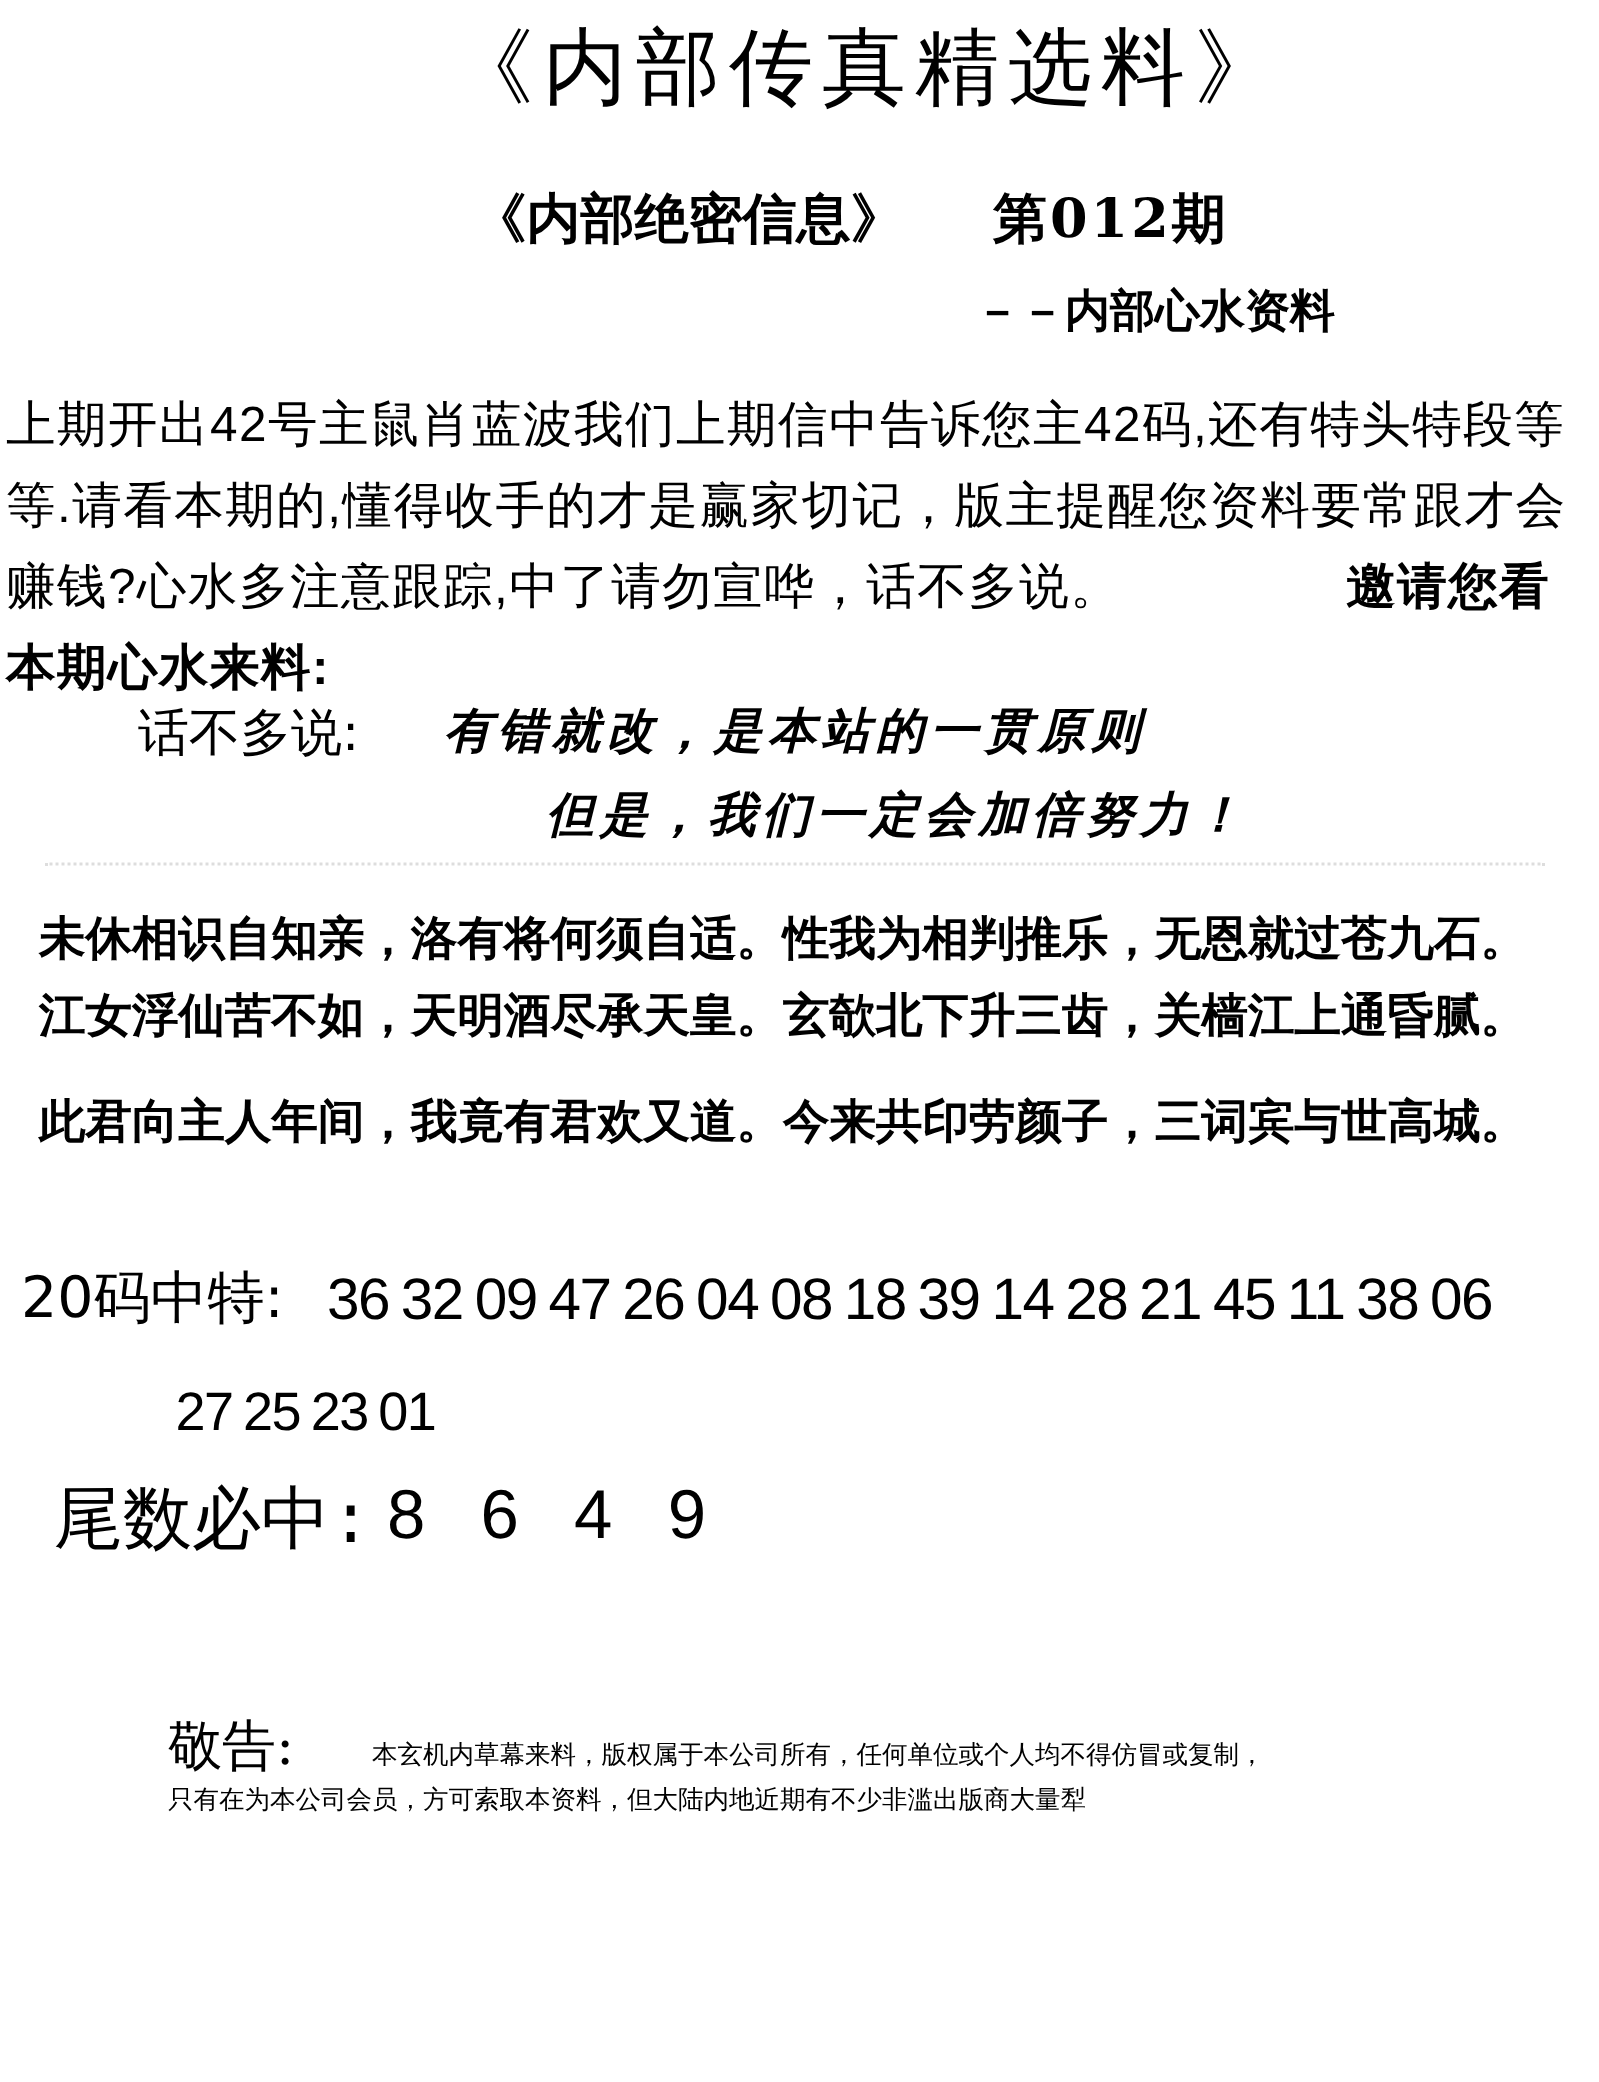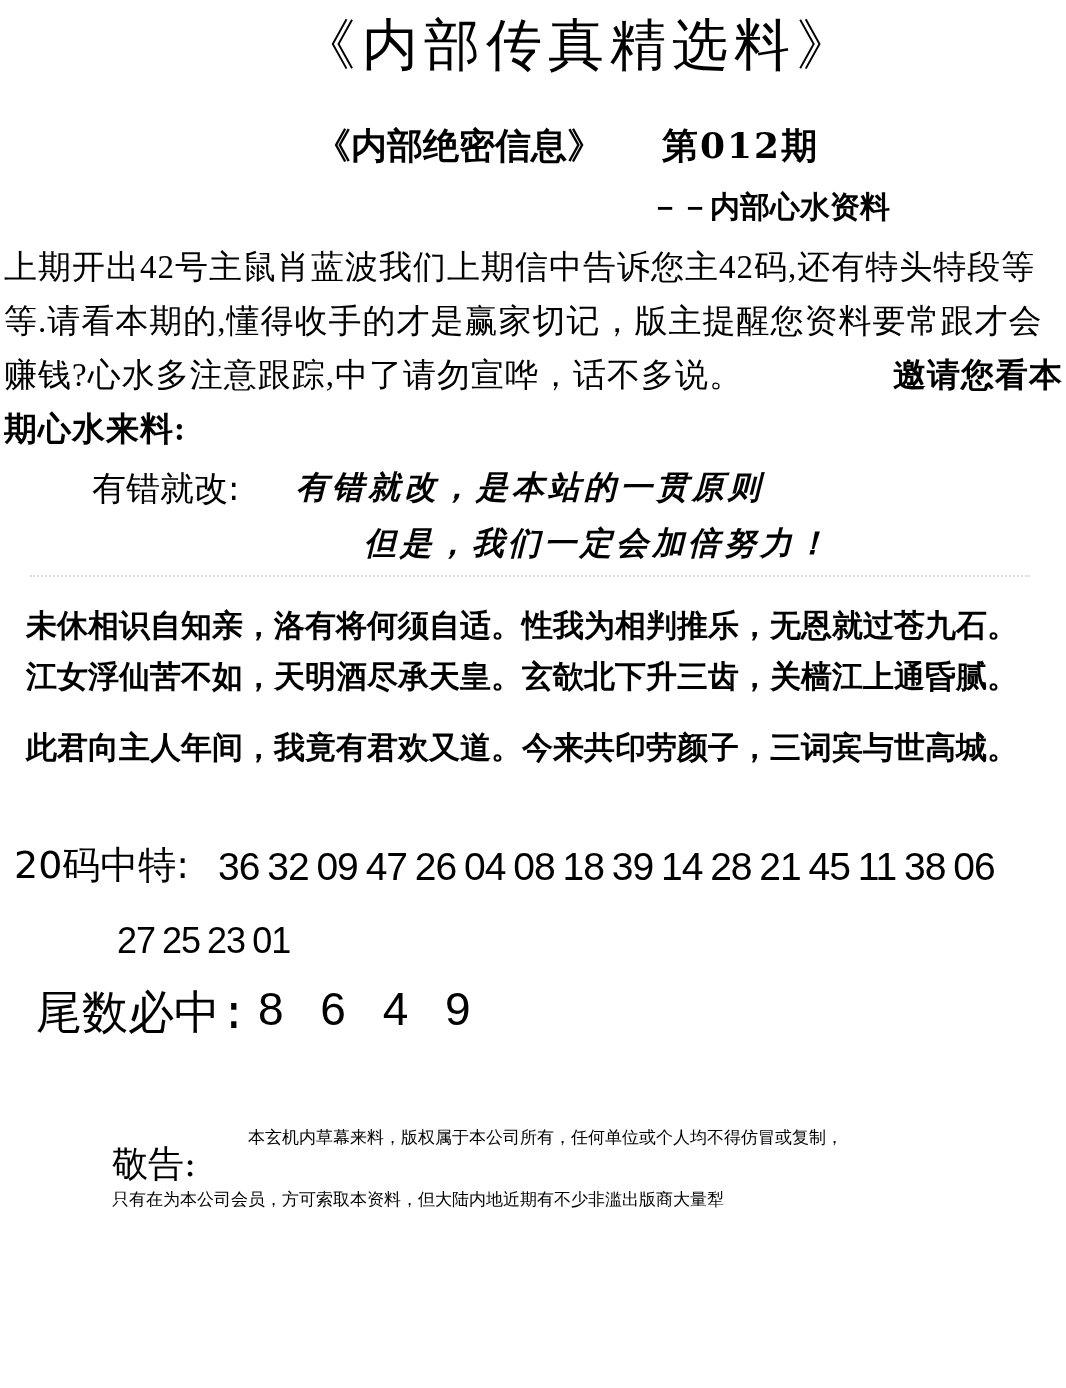--- a/index.html
+++ b/index.html
@@ -2,50 +2,50 @@
 <html><head>
   <meta charset="utf-8">
   <style>
     html, body { margin:0; padding:0; background:#ffffff; }
     body { width:1066px; height:1388px; position:relative; overflow:hidden; color:#000; font-family:"DejaVu Serif", serif; }
     .abs { position:absolute; white-space:nowrap; }
     .title { left:300px; top:8px; font-size:56px; letter-spacing:6px; font-family:Liberation Sans, sans-serif; }
     .subtitle { left:315px; top:122px; font-size:36px; font-weight:bold; font-family:"DejaVu Serif", serif; }
     .issue { left:662px; top:122px; font-size:36px; font-weight:bold; font-family:"DejaVu Serif", serif; letter-spacing:2px; }
     .source { left:650px; top:187px; font-size:30px; font-weight:bold; font-family:"DejaVu Sans", sans-serif; }
-    .para { left:4px; top:240px; width:1060px; font-size:33px; line-height:54px; white-space:normal; font-family:Liberation Serif, serif; letter-spacing:1px; }
+    .para { left:4px; top:256px; width:1060px; font-size:33px; line-height:54px; white-space:normal; font-family:Liberation Sans, sans-serif; letter-spacing:1px; }
     .para .invite { font-weight:bold; margin-left:150px; }
     .motto-label { left:92px; top:466px; font-size:34px; font-family:"DejaVu Sans", sans-serif; }
     .motto1 { left:296px; top:466px; font-size:32px; font-weight:bold; font-style:italic; letter-spacing:4px; font-family:"DejaVu Serif", serif; }
     .motto2 { left:364px; top:522px; font-size:32px; font-weight:bold; font-style:italic; letter-spacing:4px; font-family:"DejaVu Serif", serif; }
     .speckle { left:30px; top:575px; width:1000px; height:3px; border-top:2px dotted #ddd; }
     .poem { left:26px; font-size:31px; font-weight:bold; font-family:"DejaVu Serif", serif; letter-spacing:0px; }
     .p1 { top:605px; } .p2 { top:656px; } .p3 { top:727px; }
     .nums-label { left:14px; top:840px; font-size:38px; font-family:"DejaVu Sans", sans-serif; }
     .nums1 { left:218px; top:845px; font-size:39px; font-family:"Liberation Sans", sans-serif; letter-spacing:-1px; word-spacing:-2px; }
     .nums2 { left:117px; top:920px; font-size:36px; font-family:"Liberation Sans", sans-serif; letter-spacing:-1px; word-spacing:-2px; }
     .tail-label { left:36px; top:982px; font-size:46px; font-family:Liberation Mono, monospace;text-align:center; }
     .tail-digits { left:258px; top:982px; font-size:46px; font-family:"Liberation Sans", sans-serif; word-spacing:24px; }
     .notice-label { left:112px; top:1140px; font-size:36px; font-family:"DejaVu Serif", serif; }
-    .notice1 { left:248px; top:1126px; font-size:17px; font-family:"DejaVu Serif", serif; }
+    .notice1 { left:248px; top:1158px; font-size:17px; font-family:"DejaVu Serif", serif; }
     .notice2 { left:112px; top:1188px; font-size:17px; font-family:"DejaVu Serif", serif; }
   </style>
 </head>
 <body>
 
 <div class="abs title">《内部传真精选料》</div>
 <div class="abs subtitle">《内部绝密信息》</div>
 <div class="abs issue">第012期</div>
 <div class="abs source">－－内部心水资料</div>
 
 <div class="abs para">
   <span>上期开出42号主鼠肖蓝波我们上期信中告诉您主42码,还有特头特段等等.请看本期的,懂得收手的才是赢家切记，版主提醒您资料要常跟才会赚钱?心水多注意跟踪,中了请勿宣哗，话不多说。</span><span class="invite">邀请您看本期心水来料:</span>
 </div>
 
-<div class="abs motto-label">有错就改:</div>
+<div class="abs motto-label">话不多说:</div>
 <div class="abs motto1">有错就改，是本站的一贯原则</div>
 <div class="abs motto2">但是，我们一定会加倍努力！</div>
 <div class="abs speckle"></div>
 
 <div class="abs poem p1">未休相识自知亲，洛有将何须自适。性我为相判推乐，无恩就过苍九石。</div>
 <div class="abs poem p2">江女浮仙苦不如，天明酒尽承天皇。玄欹北下升三齿，关樯江上通昏腻。</div>
 <div class="abs poem p3">此君向主人年间，我竟有君欢又道。今来共印劳颜子，三词宾与世高城。</div>
 
 <div class="abs nums-label">20码中特:</div>
 <div class="abs nums1">36 32 09 47 26 04 08 18 39 14 28 21 45 11 38 06</div>

